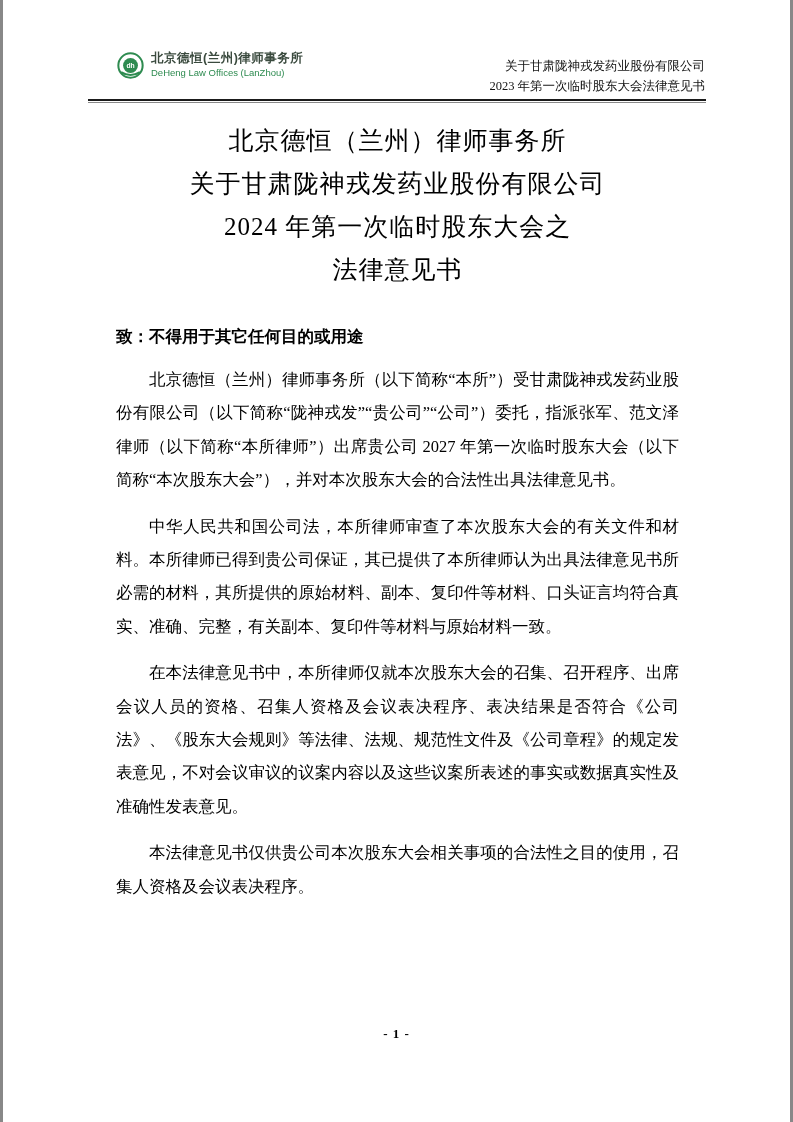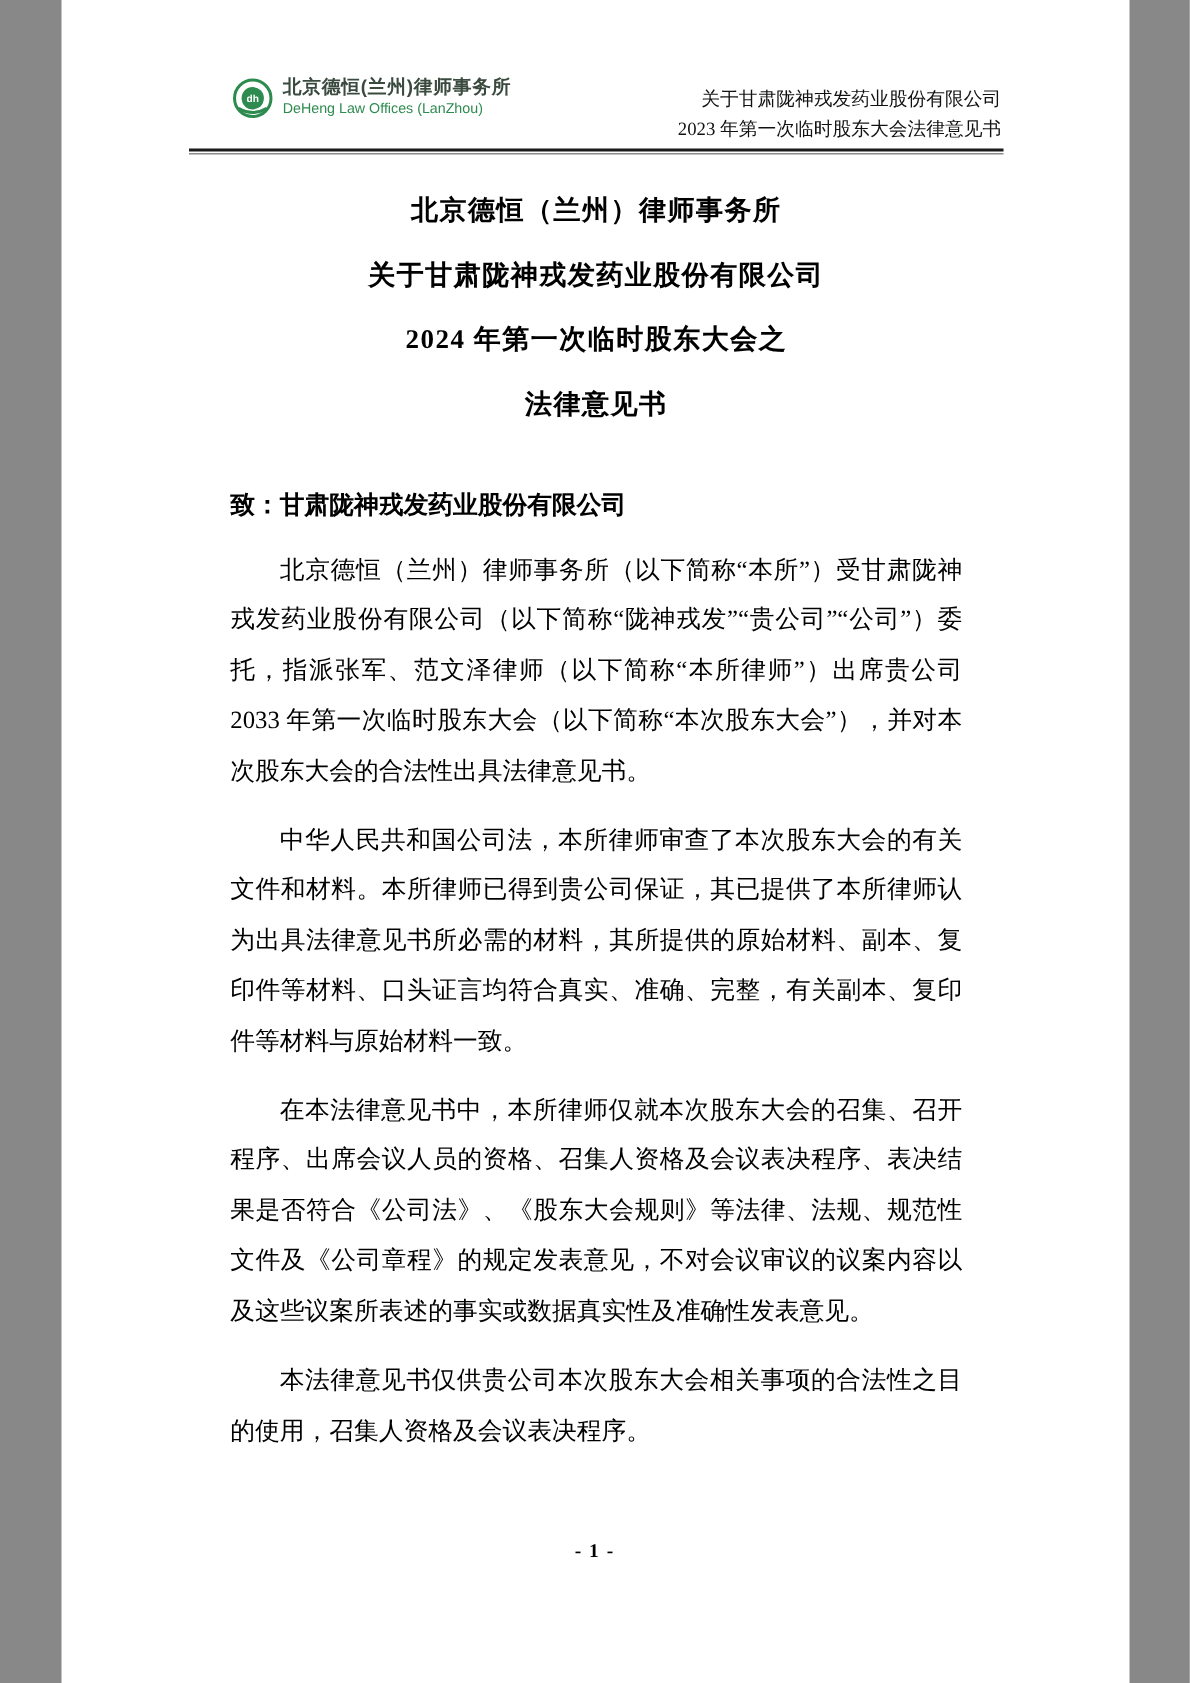--- a/index.html
+++ b/index.html
@@ -1,19 +1,19 @@
 <!DOCTYPE html>
 <html><head>
 <meta charset="utf-8">
 <style>
   * { margin: 0; padding: 0; box-sizing: border-box; }
   html, body { background: #888; }
   .page {
     position: relative;
-    width: 712px;
+    width: 787px;
     height: 1122px;
     margin: 0 auto;
     background: #ffffff;
     font-family: "Liberation Serif", "DejaVu Serif", serif;
     color: #000000;
     overflow: hidden;
   }
 
   
   .header-logo {
@@ -62,22 +62,22 @@
 
   
   .title-block {
     position: absolute;
     left: 113px;
     right: 111px;
     top: 119px;
     text-align: center;
   }
   .title-line {
-    font-size: 18px;
-    font-weight: bold;
+    font-size: 25px;
+    font-weight: normal;
     line-height: 43px;
     letter-spacing: 1px;
   }
 
   
   .doc-body {
     position: absolute;
     left: 113px;
     right: 111px;
     top: 320px;
@@ -135,22 +135,22 @@
   <div class="header-rule"></div>
 
   <div class="title-block">
     <div class="title-line">北京德恒（兰州）律师事务所</div>
     <div class="title-line">关于甘肃陇神戎发药业股份有限公司</div>
     <div class="title-line">2024 年第一次临时股东大会之</div>
     <div class="title-line">法律意见书</div>
   </div>
 
   <div class="doc-body">
-    <div class="salutation">致：甘肃陇神戎发药业股份有限公司</div>
-    <p>北京德恒（兰州）律师事务所（以下简称“本所”）受甘肃陇神戎发药业股份有限公司（以下简称“陇神戎发”“贵公司”“公司”）委托，指派张军、范文泽律师（以下简称“本所律师”）出席贵公司 2033 年第一次临时股东大会（以下简称“本次股东大会”），并对本次股东大会的合法性出具法律意见书。</p>
+    <div class="salutation">致：不得用于其它任何目的或用途</div>
+    <p>北京德恒（兰州）律师事务所（以下简称“本所”）受甘肃陇神戎发药业股份有限公司（以下简称“陇神戎发”“贵公司”“公司”）委托，指派张军、范文泽律师（以下简称“本所律师”）出席贵公司 2027 年第一次临时股东大会（以下简称“本次股东大会”），并对本次股东大会的合法性出具法律意见书。</p>
     <p>中华人民共和国公司法，本所律师审查了本次股东大会的有关文件和材料。本所律师已得到贵公司保证，其已提供了本所律师认为出具法律意见书所必需的材料，其所提供的原始材料、副本、复印件等材料、口头证言均符合真实、准确、完整，有关副本、复印件等材料与原始材料一致。</p>
     <p>在本法律意见书中，本所律师仅就本次股东大会的召集、召开程序、出席会议人员的资格、召集人资格及会议表决程序、表决结果是否符合《公司法》、《股东大会规则》等法律、法规、规范性文件及《公司章程》的规定发表意见，不对会议审议的议案内容以及这些议案所表述的事实或数据真实性及准确性发表意见。</p>
     <p>本法律意见书仅供贵公司本次股东大会相关事项的合法性之目的使用，召集人资格及会议表决程序。</p>
   </div>
 
   <div class="page-footer">- 1 -</div>
 
 </div>
 
 </body></html>

